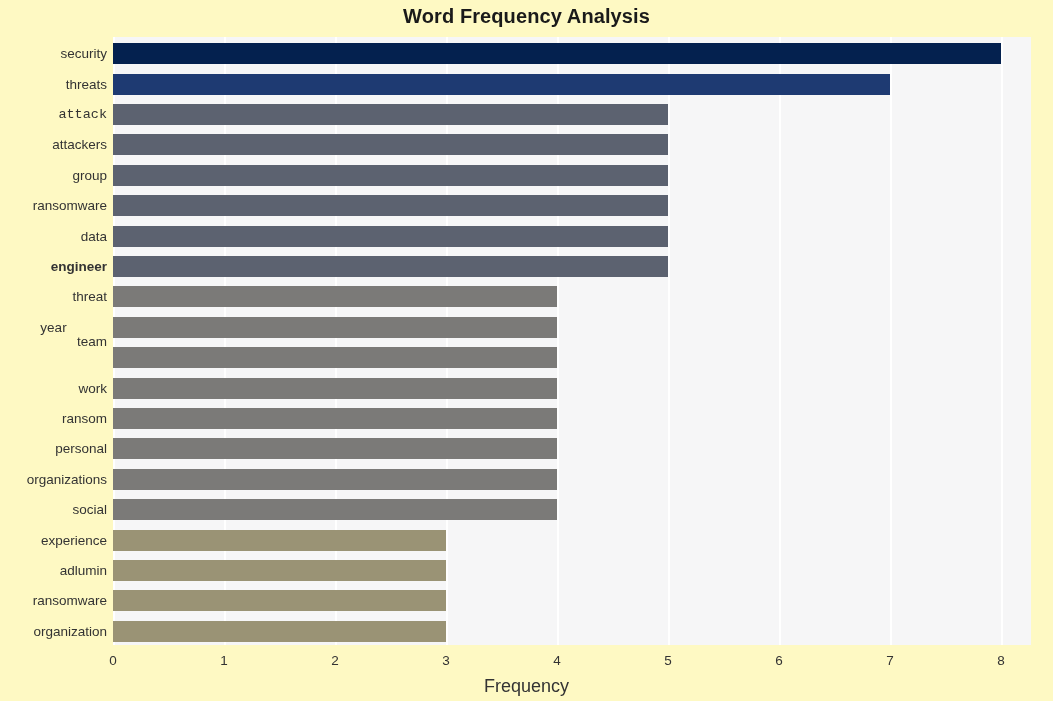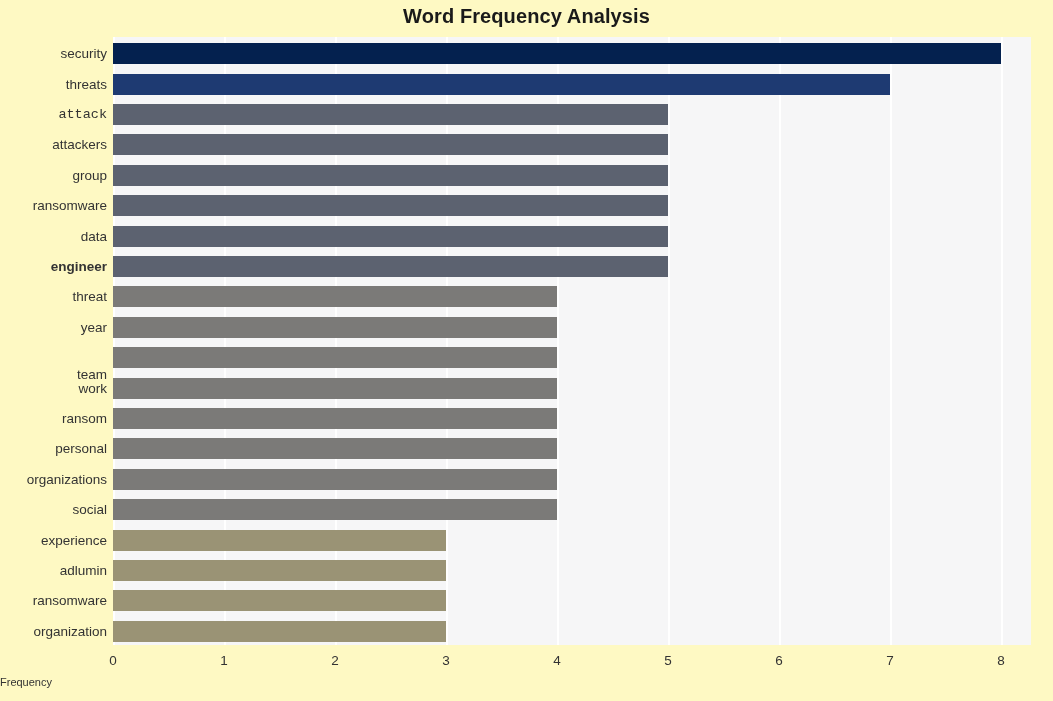--- a/index.html
+++ b/index.html
@@ -102,21 +102,22 @@
     margin-left: -20px;
     text-align: center;
     font-size: 13.5px;
     color: #333333;
   }
   #x-axis-title {
     position: absolute;
     left: 0;
     top: 31px;
     width: 1053px;
-    font-size: 11px;
+    text-align: center;
+    font-size: 18px;
     color: #333333;
   }
 </style>
 </head>
 <body>
 
 <div id="figure">
 
   <div id="chart-title">Word Frequency Analysis</div>
 
@@ -159,22 +160,22 @@
   <div id="y-axis">
       <div class="ylabel" style="top: 10.2px;">security</div>
       <div class="ylabel" style="top: 40.6px;">threats</div>
       <div class="ylabel" style="top: 71px; font-family: Liberation Mono, monospace;">attack</div>
       <div class="ylabel" style="top: 101.4px;">attackers</div>
       <div class="ylabel" style="top: 131.8px;">group</div>
       <div class="ylabel" style="top: 162.2px;">ransomware</div>
       <div class="ylabel" style="top: 192.6px;">data</div>
       <div class="ylabel" style="top: 223px; font-weight: bold;">engineer</div>
       <div class="ylabel" style="top: 253.4px;">threat</div>
-      <div class="ylabel" style="top: 283.8px;">year</div>
-      <div class="ylabel" style="top: 331px;">team</div>
+      <div class="ylabel" style="top: 283.8px; text-align: center;">year</div>
+      <div class="ylabel" style="top: 298px;">team</div>
       <div class="ylabel" style="top: 344.6px;">work</div>
       <div class="ylabel" style="top: 375px;">ransom</div>
       <div class="ylabel" style="top: 405.4px;">personal</div>
       <div class="ylabel" style="top: 435.8px;">organizations</div>
       <div class="ylabel" style="top: 466.2px;">social</div>
       <div class="ylabel" style="top: 496.6px;">experience</div>
       <div class="ylabel" style="top: 527px;">adlumin</div>
       <div class="ylabel" style="top: 557.4px;">ransomware</div>
       <div class="ylabel" style="top: 587.8px;">organization</div>
     </div>

